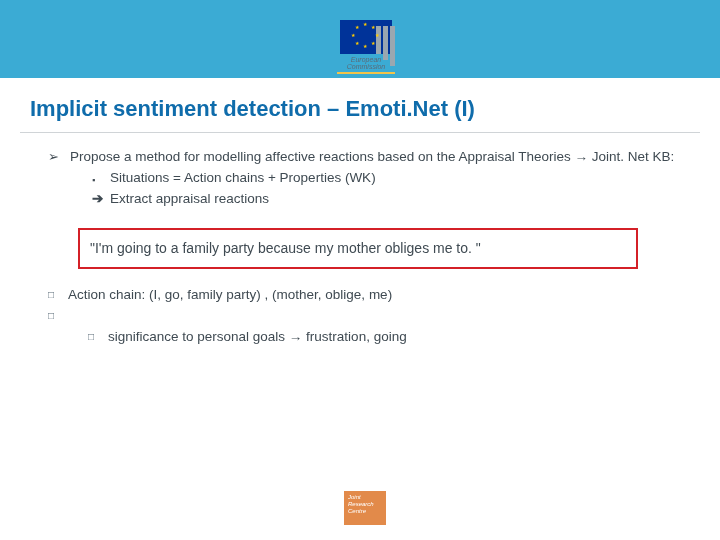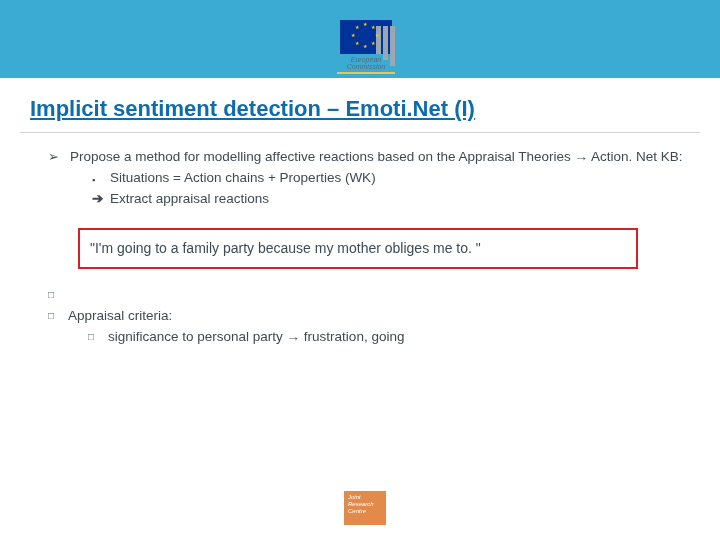--- a/index.html
+++ b/index.html
@@ -65,21 +65,20 @@
     height: 2px;
     background: #f3c44a;
     width: 58px;
     margin: 1px auto 0 auto;
   }
   .title {
     color: #0f6cab;
     font-weight: bold;
     font-size: 22px;
     padding: 18px 38px 6px 30px;
-    text-decoration: underline;
   }
   .title-rule {
     height: 1px;
     background: #d0d4d7;
     margin: 4px 20px 14px 20px;
   }
   .content {
     padding: 0 36px 0 48px;
     font-size: 13.5px;
     color: #3f4a52;
@@ -157,49 +156,49 @@
 </div>
 
 <div class="title">Implicit sentiment detection – Emoti.Net (I)</div>
 <div class="title-rule"></div>
 
 <div class="content">
 
   <div class="row">
     <div class="bullet-col"><span class="bullet-tri">➢</span></div>
     <div>
-      <span>Propose a method for modelling affective reactions based on the Appraisal Theories </span><span class="arrow">→</span><span> Action. Net KB:</span>
+      <span>Propose a method for modelling affective reactions based on the Appraisal Theories </span><span class="arrow">→</span><span> Joint. Net KB:</span>
     </div>
   </div>
 
   <div class="row sub1">
     <div class="bullet-col"><span class="sq">▪</span></div>
     <div>Situations = Action chains + Properties (WK)</div>
   </div>
 
   <div class="row sub1">
     <div class="bullet-col"><span class="bold-arrow">➔</span></div>
     <div>Extract appraisal reactions</div>
   </div>
 
   <div class="quote-box">"I'm going to a family party because my mother obliges me to. "</div>
 
   <div class="row lower">
     <div class="bullet-col"><span class="small-sq">□</span></div>
+    <div>Action chain: (I, go, family party) , (mother, oblige, me)</div>
   </div>
 
   <div class="row lower">
     <div class="bullet-col"><span class="small-sq">□</span></div>
-    <div> Appraisal criteria:</div>
   </div>
 
   <div class="row lower sub2">
     <div class="bullet-col"><span class="small-sq">□</span></div>
     <div>
-      <span>significance to personal party </span><span class="arrow">→</span><span> frustration, going</span>
+      <span>significance to personal goals </span><span class="arrow">→</span><span> frustration, going</span>
     </div>
   </div>
 
 </div>
 
 <div class="footer-box">
   <span>Joint</span><br>
   <span>Research</span><br>
   <span>Centre</span>
 </div>

